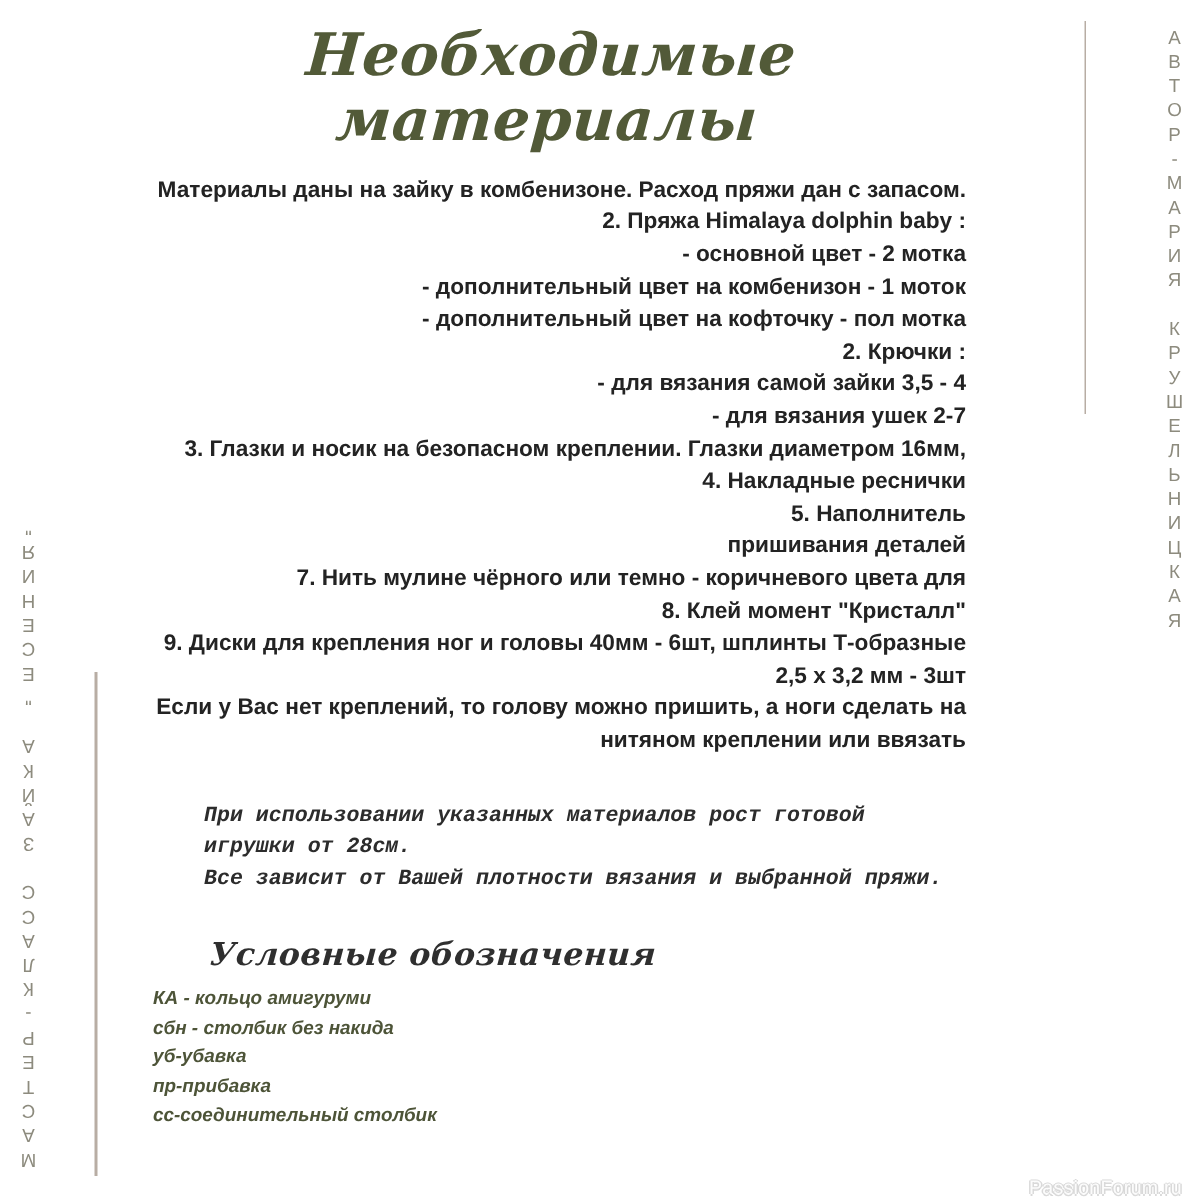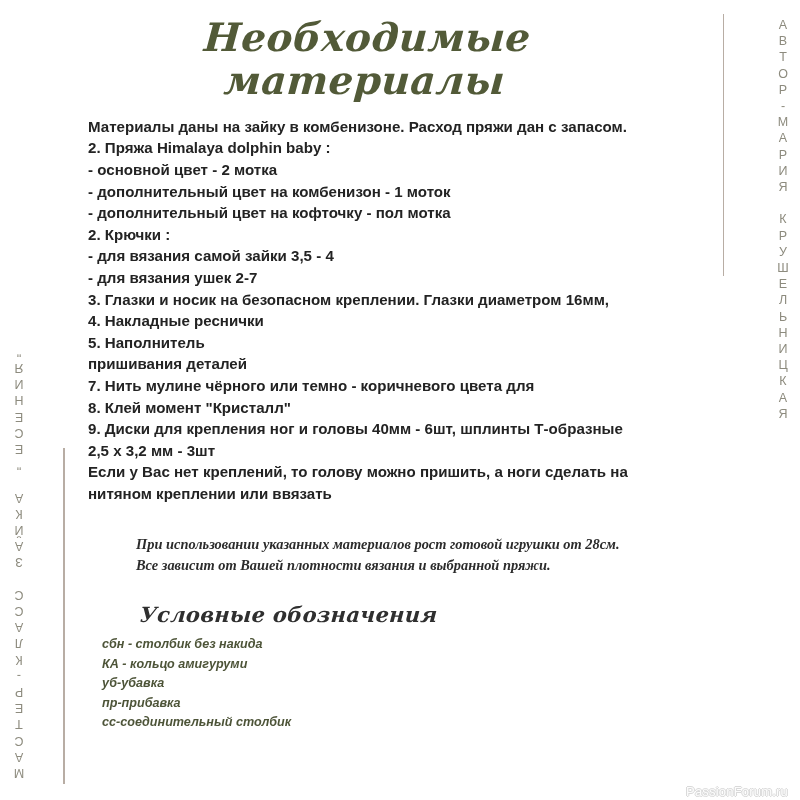--- a/index.html
+++ b/index.html
@@ -88,39 +88,40 @@
     letter-spacing: 0.4px;
     margin: 0 0 14px 0;
     line-height: 1.1;
     transform: skewX(-4deg);
   }
 
   .materials-list {
     margin: 0;
     padding: 0;
     list-style: none;
+    text-align: right;
   }
   .materials-list li {
     font-family: "Liberation Sans", sans-serif;
     font-weight: bold;
     font-size: 15.1px;
     color: #232323;
     line-height: 21.6px;
     margin: 0;
     padding: 0;
     white-space: normal;
   }
 
   .note-block {
     margin-top: 30px;
     padding-left: 48px;
   }
   .note-block p {
     margin: 0;
-    font-family: Liberation Serif, serif;
+    font-family: Liberation Mono, monospace;
     font-style: italic;
     font-weight: bold;
     font-size: 14.4px;
     color: #2c2c2c;
     line-height: 21px;
   }
 
   .legend-title {
     margin: 26px 0 8px 52px;
     font-family: "DejaVu Serif", "Liberation Serif", serif;
@@ -199,22 +200,22 @@
     </ul>
 
     <div class="note-block">
       <p>При использовании указанных материалов рост готовой игрушки от 28см.</p>
       <p>Все зависит от Вашей плотности вязания и выбранной пряжи.</p>
     </div>
 
     <div class="legend-title">Условные обозначения</div>
 
     <ul class="legend-list">
+      <li>КА - кольцо амигуруми</li>
       <li>сбн - столбик без накида</li>
-      <li>КА - кольцо амигуруми</li>
       <li>уб-убавка</li>
       <li>пр-прибавка</li>
       <li>сс-соединительный столбик</li>
 
     </ul>
 
   </div>
 
   <div class="watermark">PassionForum.ru</div>
 

